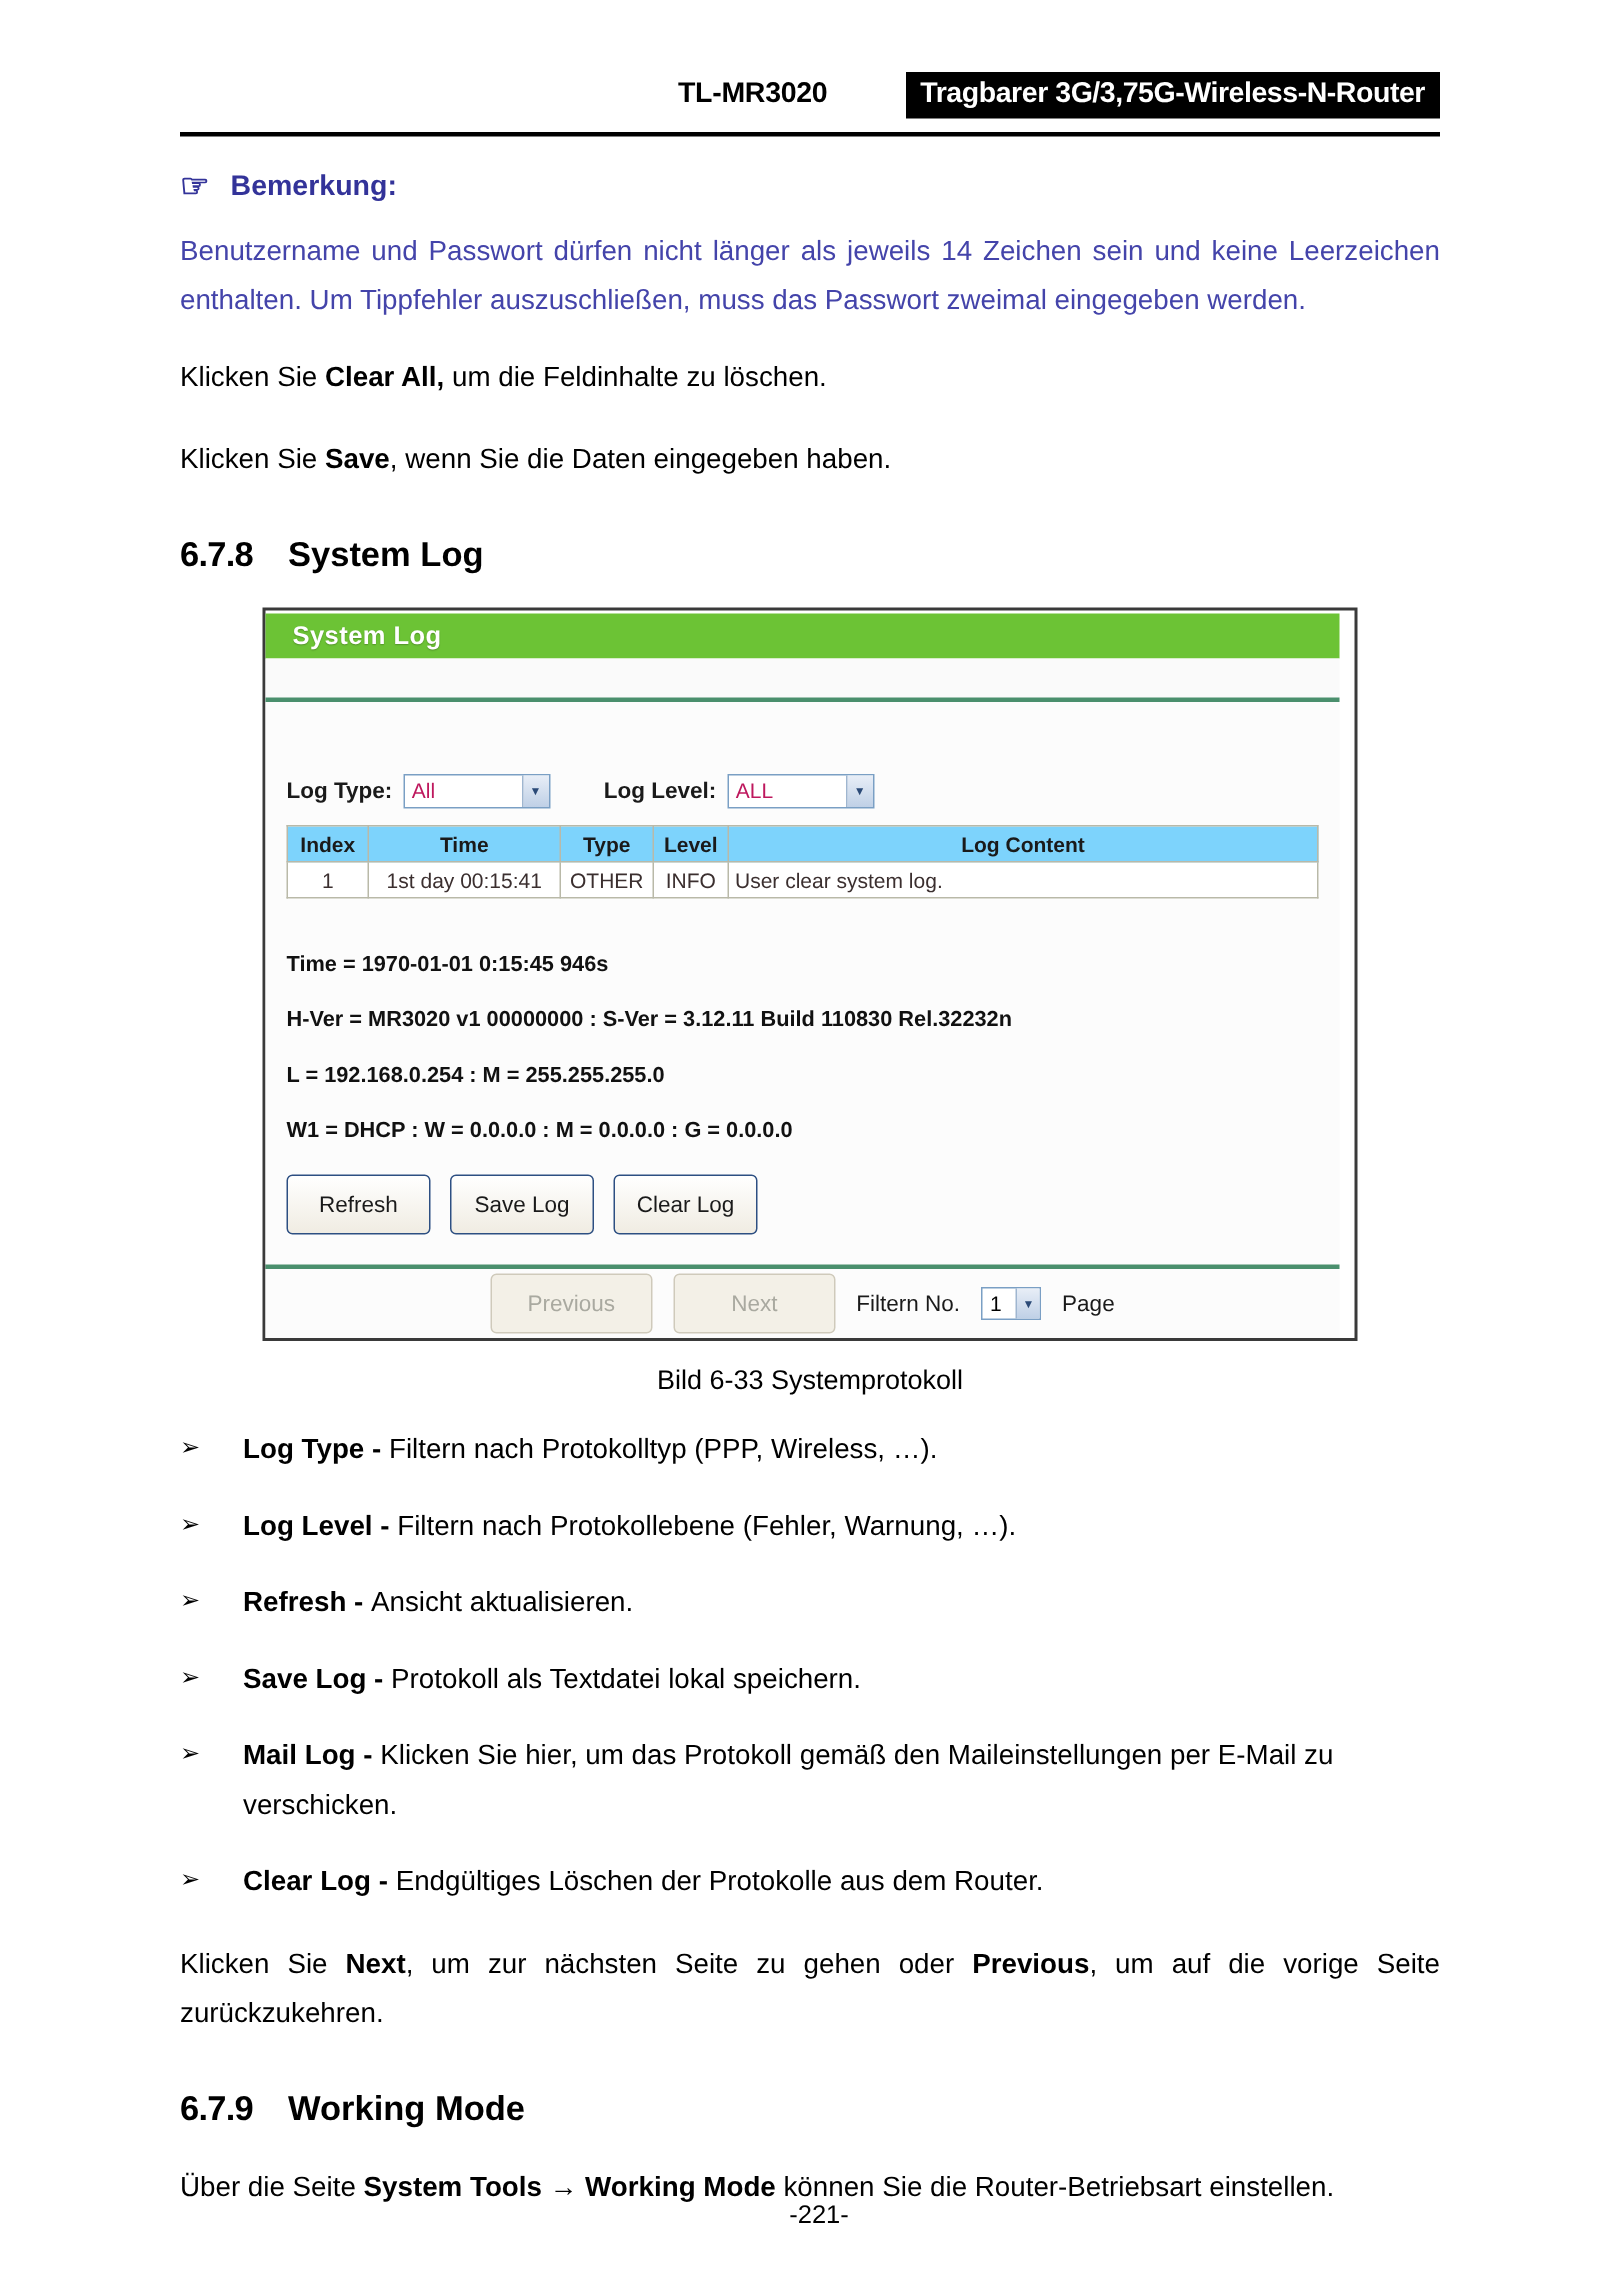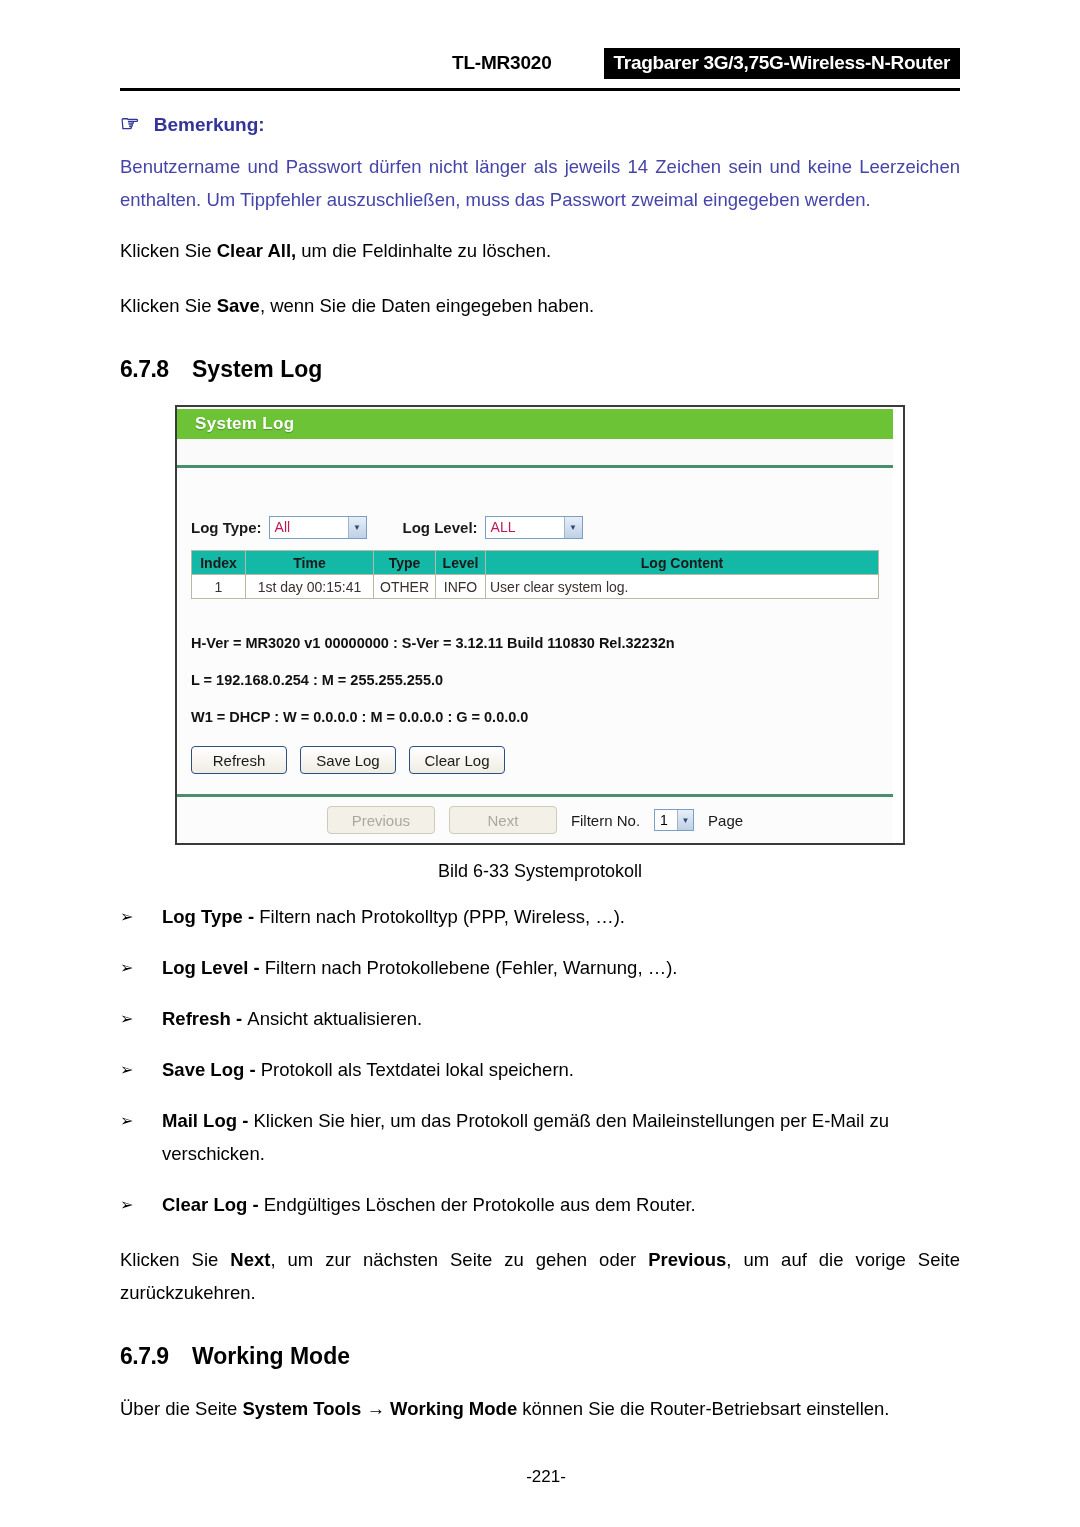--- a/index.html
+++ b/index.html
@@ -203,21 +203,21 @@
     border: 1px solid #b9b9a8;
     font-size: 14px;
     height: 24px;
     padding: 1px 4px;
     box-sizing: border-box;
   }
   table.log-table th {
     font-weight: bold;
     text-align: center;
     color: #1a1a1a;
-    background: #14b8a6;
+    background: #7dd3fc;
   }
   table.log-table td {
     color: #3b2f2f;
     background: #ffffff;
   }
   td.c-index { text-align: center; width: 54px; }
   td.c-time  { text-align: center; width: 128px; }
   td.c-type  { text-align: center; width: 62px; }
   td.c-level { text-align: center; width: 50px; }
   td.c-content { text-align: left; padding-left: 6px; }
@@ -238,21 +238,21 @@
 
   
   .btn-row {
     display: flex;
     gap: 13px;
     margin-top: 16px;
     padding-bottom: 20px;
   }
   .ui-btn {
     min-width: 96px;
-    height: 28px;
+    height: 40px;
     border: 1px solid #2d4f82;
     border-radius: 4px;
     background: linear-gradient(#ffffff, #f0ece2);
     font-size: 15px;
     color: #1a1a1a;
     display: inline-flex;
     align-items: center;
     justify-content: center;
     box-sizing: border-box;
     font-family: "Liberation Sans", sans-serif;
@@ -414,20 +414,21 @@
             <td class="c-index">1</td>
             <td class="c-time">1st day 00:15:41</td>
             <td class="c-type">OTHER</td>
             <td class="c-level">INFO</td>
             <td class="c-content">User clear system log.</td>
           </tr>
         </tbody>
       </table>
 
       <div class="info-block">
+        <div class="info-line">Time = 1970-01-01 0:15:45 946s</div>
         <div class="info-line">H-Ver = MR3020 v1 00000000 : S-Ver = 3.12.11 Build 110830 Rel.32232n</div>
         <div class="info-line">L = 192.168.0.254 : M = 255.255.255.0</div>
         <div class="info-line">W1 = DHCP : W = 0.0.0.0 : M = 0.0.0.0 : G = 0.0.0.0</div>
       </div>
 
       <div class="btn-row">
         <span class="ui-btn">Refresh</span>
         <span class="ui-btn">Save Log</span>
         <span class="ui-btn">Clear Log</span>
       </div>

